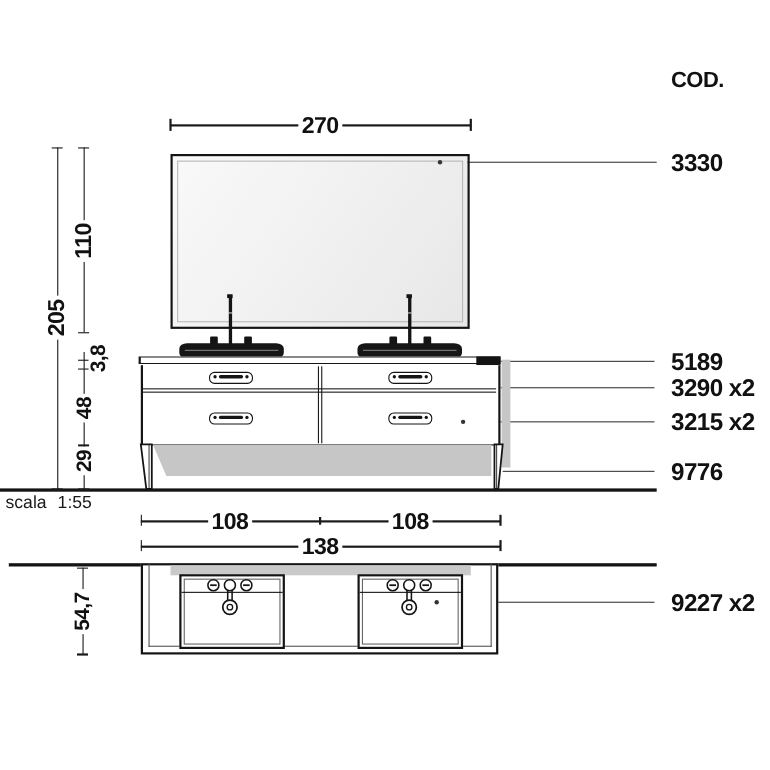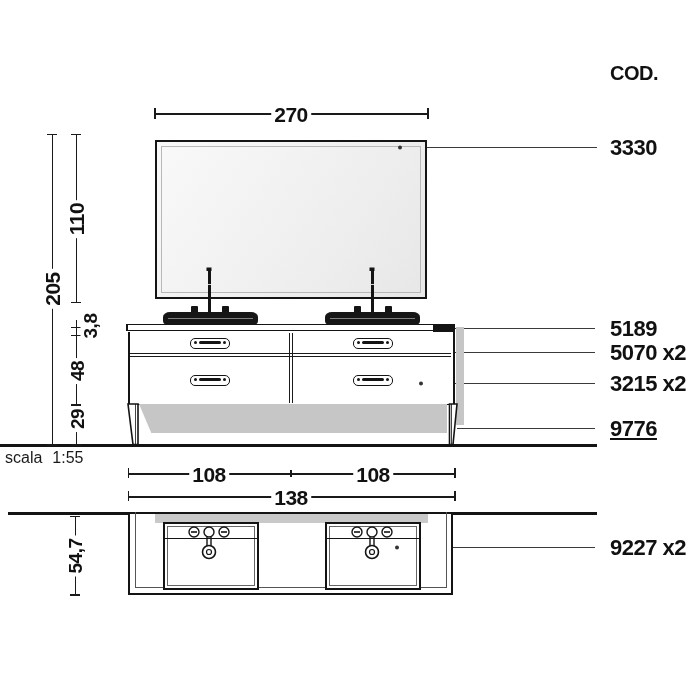--- a/index.html
+++ b/index.html
@@ -70,23 +70,23 @@
 
   <div class="leader" style="left:400px;top:147px;width:197px;"></div>
   <div class="leader" style="left:435px;top:328px;width:160px;"></div>
   <div class="leader" style="left:455px;top:352px;width:140px;"></div>
   <div class="leader" style="left:421px;top:383px;width:174px;"></div>
   <div class="leader" style="left:457px;top:428px;width:138px;"></div>
   <div class="leader" style="left:397px;top:547px;width:198px;"></div>
 
   <div class="code-label" style="top:138px;">3330</div>
   <div class="code-label" style="top:319px;">5189</div>
-  <div class="code-label" style="top:343px;">5070 x2</div>
+  <div class="code-label" style="top:343px;">3290 x2</div>
   <div class="code-label" style="top:374px;text-align:center;">3215 x2</div>
-  <div class="code-label" style="top:419px;text-decoration:underline;">9776</div>
+  <div class="code-label" style="top:419px;">9776</div>
   <div class="code-label" style="top:538px;text-align:center;">9227 x2</div>
 
   <div class="mirror">
     <div class="mirror-inner"></div>
   </div>
 
   <div class="stem" style="left:207.5px;top:270px;height:44px;">
       <div class="joint"></div>
     </div>
   <div class="stem" style="left:370.5px;top:270px;height:44px;">

